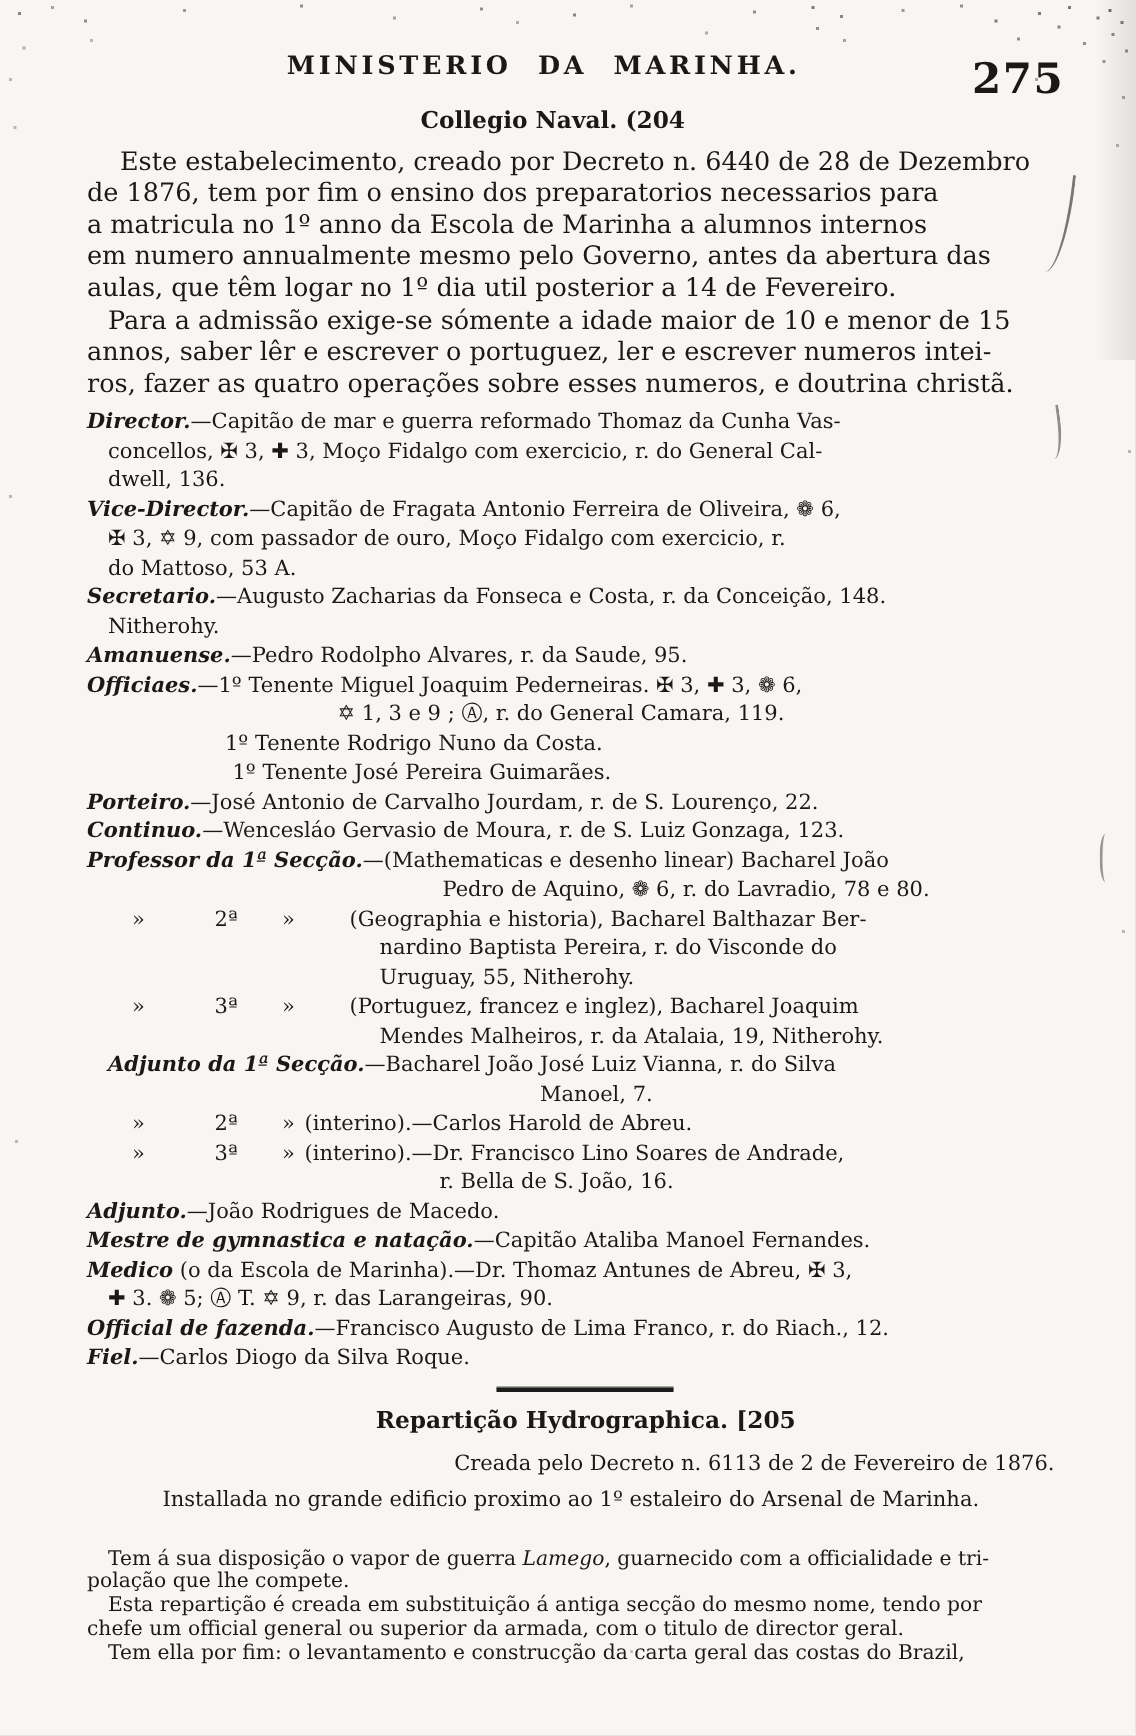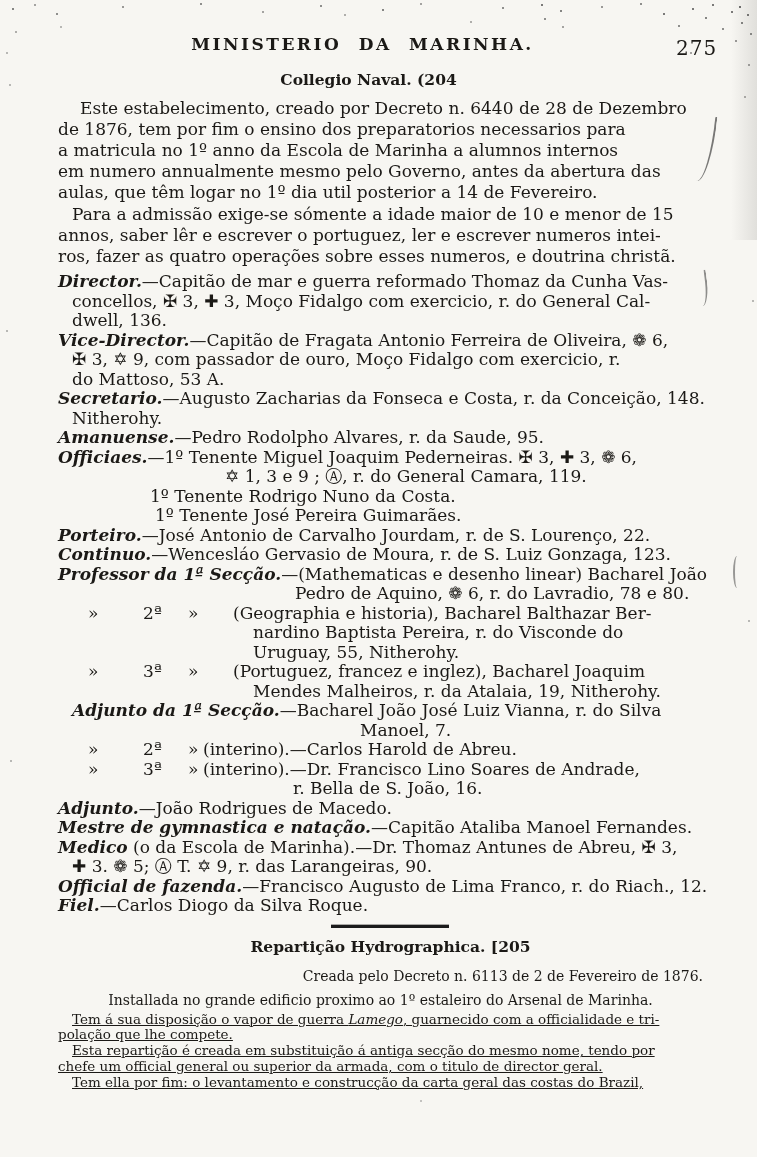--- a/index.html
+++ b/index.html
@@ -13,38 +13,38 @@
     overflow:hidden;
   }
   .content { position:absolute; left:58px; top:34px; width:645px; }
 
   .hdr {
     text-align:center; font-weight:bold; font-size:17px;
     letter-spacing:2.5px; word-spacing:9px; padding-right:36px;
     white-space:nowrap;
   }
   .pageno {
-    position:absolute; left:676px; top:36px;
-    font-weight:normal; font-size:20px; letter-spacing:1px;
+    position:absolute; left:648px; top:36px;
+    font-weight:bold; font-size:28px; letter-spacing:1px;
   }
   .sec-title {
     text-align:center; font-weight:bold; font-size:15.5px;
     margin-top:16px; padding-right:24px; white-space:nowrap;
   }
   .sec2-title {
     text-align:center; font-weight:bold; font-size:15.5px;
     margin-top:9px; padding-left:20px; white-space:nowrap;
   }
 
   .bl { font-size:17px; line-height:21px; white-space:nowrap; }
   .para1 { margin-top:9px; }
   .para2 { margin-top:1px; }
 
   .entries { margin-top:5px; }
-  .el { font-size:17px; line-height:19.5px; white-space:nowrap; }
+  .el { font-size:14px; line-height:19.5px; white-space:nowrap; }
   .lbl { font-style:italic; font-weight:bold; }
 
   .i14  { margin-left:14px; }
   .i22  { margin-left:22px; }
   .i92  { margin-left:92px; }
   .i97  { margin-left:97px; }
   .i167 { margin-left:167px; }
   .i195 { margin-left:195px; }
   .i237 { margin-left:237px; }
   .i235 { margin-left:235px; }
@@ -59,21 +59,21 @@
 
   .divider {
     width:118px; height:3px; background:#1b1b1b;
     margin:9px 0 0 273px;
     box-shadow:0 -1px 0 rgba(27,27,27,.35);
   }
 
   .c14 { text-align:center; font-size:14px; white-space:nowrap; }
   .mt12 { margin-top:12px;text-align:right; }
   .mt8  { margin-top:8px; }
-  .smalls { margin-top:4px;text-decoration:underline; }
+  .smalls { margin-top:24px; }
   .sl { font-size:13.5px; line-height:15.8px; white-space:nowrap; }
   .ship { font-style:italic; }
 
   
   .speck { position:absolute; width:2px; height:2px; background:transparent; top:0; left:0;
     box-shadow:
       12px 8px 0 rgba(40,40,40,.55), 34px 4px 0 rgba(40,40,40,.4), 56px 13px 0 rgba(40,40,40,.5),
       122px 6px 0 rgba(40,40,40,.45), 200px 3px 0 rgba(40,40,40,.5), 262px 11px 0 rgba(40,40,40,.4),
       320px 5px 0 rgba(40,40,40,.5), 344px 14px 0 rgba(40,40,40,.35), 382px 9px 0 rgba(40,40,40,.55),
       420px 3px 0 rgba(40,40,40,.4), 470px 21px 0 rgba(40,40,40,.35), 502px 7px 0 rgba(40,40,40,.5),

